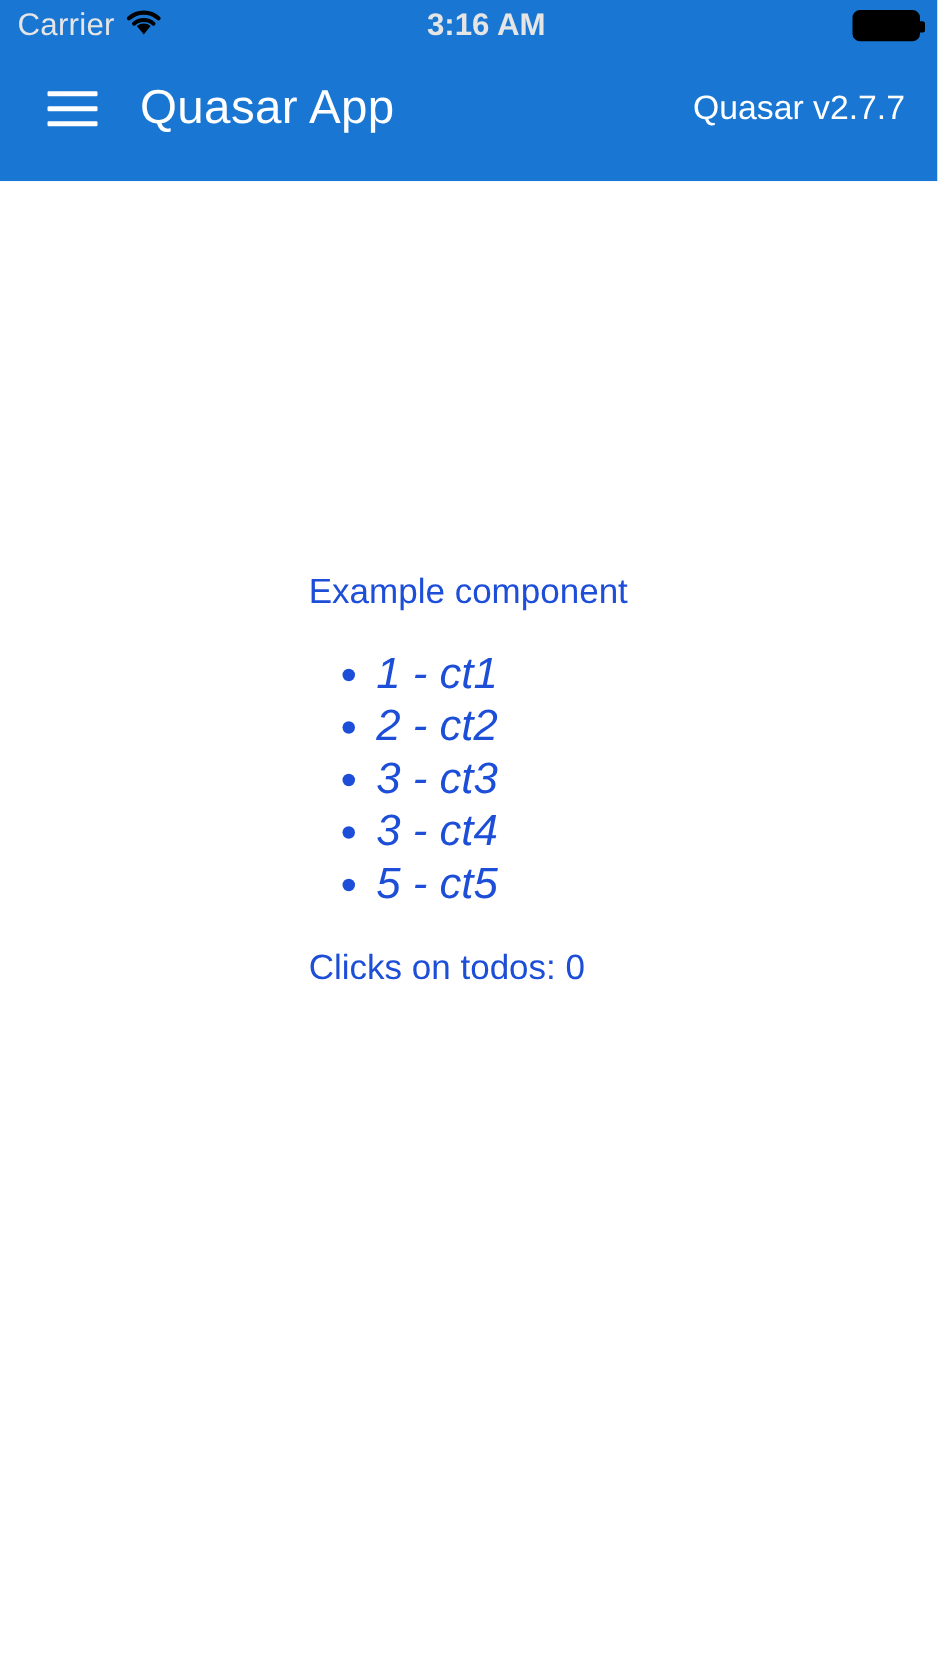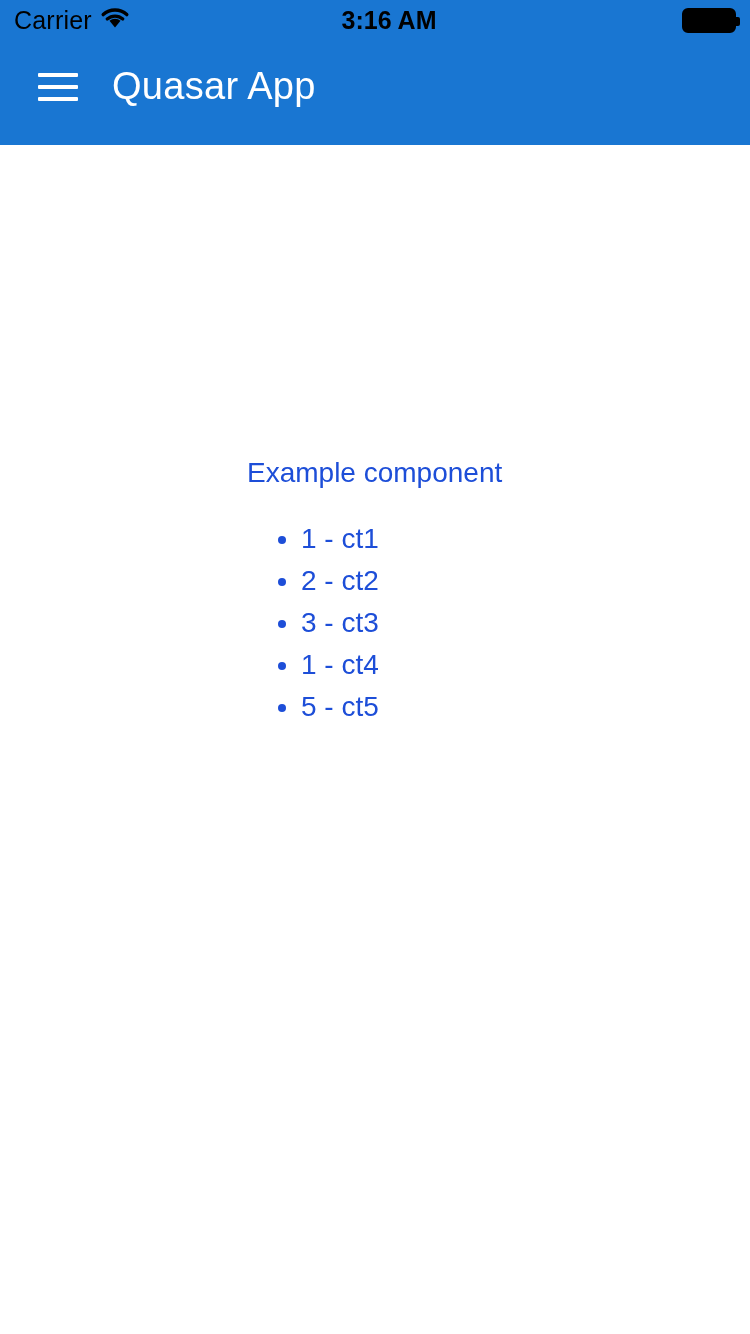--- a/index.html
+++ b/index.html
@@ -11,21 +11,21 @@
     height: 1334px;
     background: #ffffff;
     font-family: "Liberation Sans", sans-serif;
     overflow: hidden;
   }
 
   
   .status-bar {
     height: 40px;
     background: #1976d2;
-    color: #000000;
+    color: #e5e5e5;
     display: flex;
     align-items: center;
     padding: 0 14px;
     box-sizing: border-box;
     position: relative;
   }
   .status-left {
     display: flex;
     align-items: center;
     gap: 8px;
@@ -133,23 +133,24 @@
     line-height: 1.25;
     margin: 0 0 28px 0;
     font-weight: 400;
   }
   ul.todo-list {
     list-style: disc;
     margin: 0 0 28px 0;
     padding-left: 54px;
   }
   ul.todo-list li {
-    font-size: 28px;
+    font-size: 35px;
     line-height: 42px;
     font-weight: 400;
+    font-style: italic;
   }
   .info-line {
     font-size: 28px;
     line-height: 1.25;
     margin: 0 0 46px 0;
     font-weight: 400;
   }
   .info-line.last {
     margin-bottom: 0;
   }
@@ -174,26 +175,28 @@
   </div>
 </div>
 
 <div class="toolbar">
   <div class="menu-btn">
     <span></span>
     <span></span>
     <span></span>
   </div>
   <div class="app-title">Quasar App</div>
+  <div class="toolbar-version">Quasar v2.7.7</div>
 </div>
 
 <div class="page">
   <div class="content-block">
     <p class="component-title">Example component</p>
     <ul class="todo-list">
       <li>1 - ct1</li>
       <li>2 - ct2</li>
       <li>3 - ct3</li>
-      <li>1 - ct4</li>
+      <li>3 - ct4</li>
       <li>5 - ct5</li>
     </ul>
+    <p class="info-line last">Clicks on todos: 0</p>
   </div>
 </div>
 
 </body></html>

